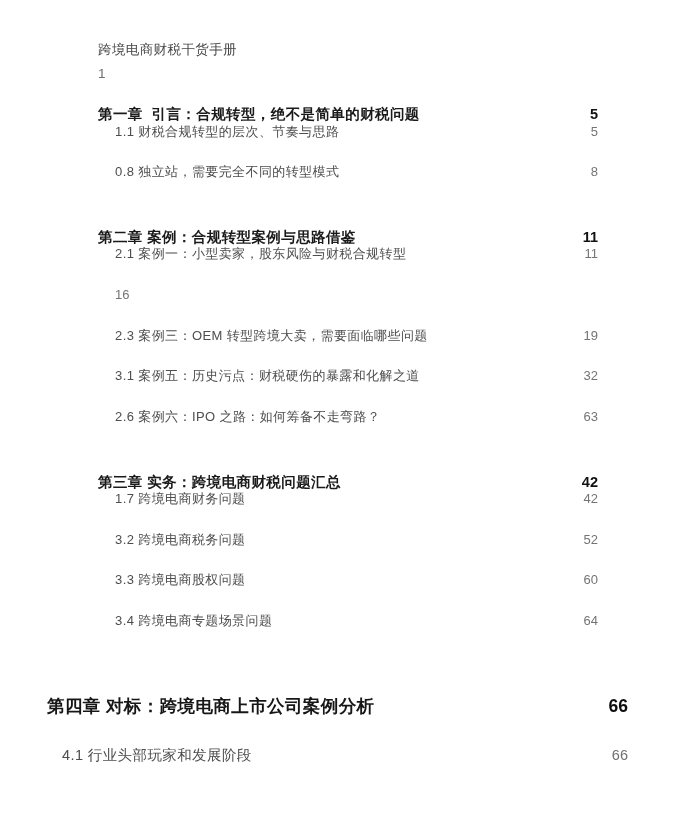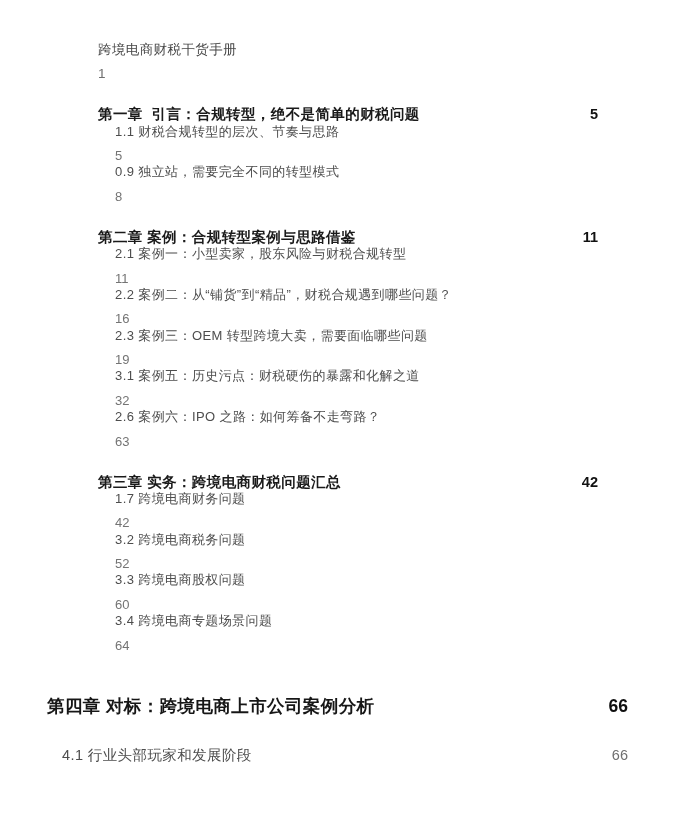--- a/index.html
+++ b/index.html
@@ -45,21 +45,20 @@
     font-weight: bold;
     color: #1a1a1a;
     align-items: flex-end;
   }
   .chapter .pagenum { color: #111111; }
 
   .section {
     font-size: 13px;
     color: #4d4d4d;
     padding-left: 17px;
-    flex-direction: column;
   }
   .section .pagenum { color: #747474; }
 
   .chapter-lg {
     font-size: 17.5px;
     font-weight: bold;
     color: #161616;
     height: 50px;
     line-height: 1.25;
   }
@@ -91,36 +90,35 @@
       <span class="label">第一章  引言：合规转型，绝不是简单的财税问题</span>
       <span class="pagenum">5</span>
     </div>
 
     <div class="row section">
       <span class="label">1.1 财税合规转型的层次、节奏与思路</span>
       <span class="pagenum">5</span>
     </div>
 
     <div class="row section">
-      <span class="label">0.9 独立站，需要完全不同的转型模式</span>
+      <span class="label">0.8 独立站，需要完全不同的转型模式</span>
       <span class="pagenum">8</span>
     </div>
 
     <div class="row chapter">
       <span class="label">第二章 案例：合规转型案例与思路借鉴</span>
       <span class="pagenum">11</span>
     </div>
 
     <div class="row section">
       <span class="label">2.1 案例一：小型卖家，股东风险与财税合规转型</span>
       <span class="pagenum">11</span>
     </div>
 
     <div class="row section">
-      <span class="label">2.2 案例二：从“铺货”到“精品”，财税合规遇到哪些问题？</span>
       <span class="pagenum">16</span>
     </div>
 
     <div class="row section">
       <span class="label">2.3 案例三：OEM 转型跨境大卖，需要面临哪些问题</span>
       <span class="pagenum">19</span>
     </div>
 
 
     <div class="row section">

